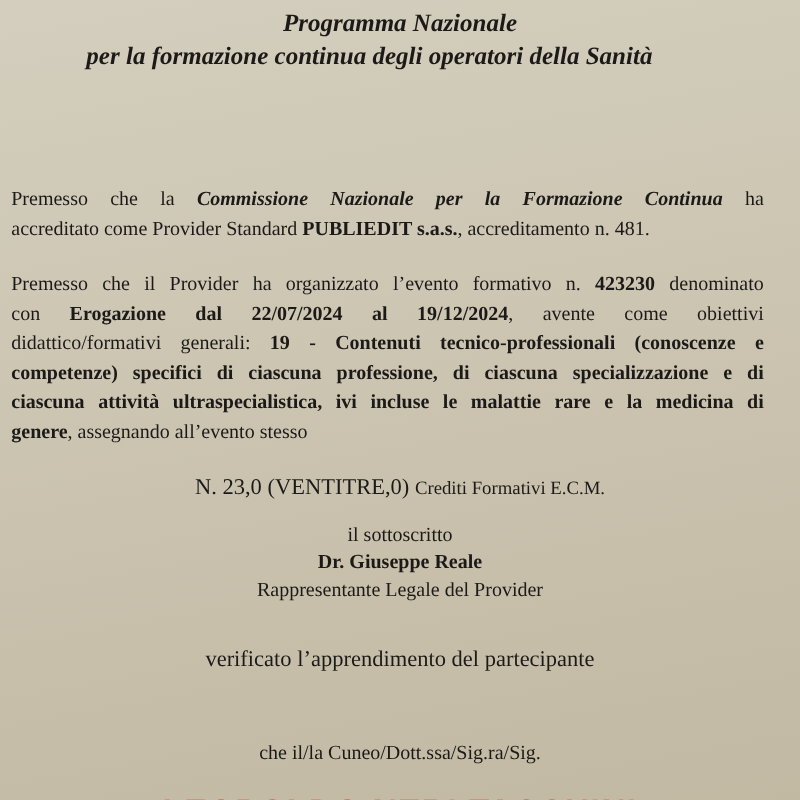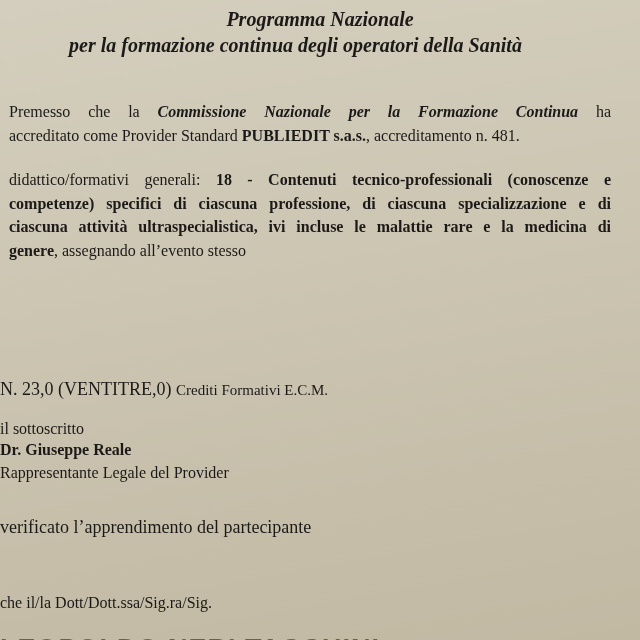--- a/index.html
+++ b/index.html
@@ -33,40 +33,42 @@
     .header .line2 { top: 16px; position: absolute; left: 0; width: 591px; }
 
     .para {
       position: absolute;
       left: 9px;
       width: 602px;
       font-size: 16px;
       line-height: 23.5px;
       text-align: justify;
       text-align-last: left;
+      margin-top: 48px;
     }
     .para .ln {
       display: block;
       white-space: nowrap;
       text-align: justify;
       text-align-last: justify;
     }
     .para .ln.last {
       text-align-last: left;
     }
     .bi { font-weight: bold; font-style: italic; }
     .b { font-weight: bold; }
 
     .p1 { top: 84px; }
     .p2 { top: 152px; }
 
     .center {
       position: absolute;
       left: 0;
       width: 640px;
+      text-align: center;
     }
     .credits { top: 363px; font-size: 18px; }
     .credits .small { font-size: 15px; }
     .sottoscritto { top: 404px; font-size: 16px; }
     .signer { top: 425px; font-size: 16px; font-weight: bold; }
     .role { top: 448px; font-size: 16px; }
     .verificato { top: 501px; font-size: 18px; }
     .attesta { top: 550px; font-size: 21px; font-weight: bold; letter-spacing: 0.5px; }
     .che { top: 578px; font-size: 16px; }
     .participant {
@@ -95,22 +97,31 @@
       <span>ha</span>
     </span>
     <span class="ln last">
       <span>accreditato come Provider Standard</span>
       <span class="b">PUBLIEDIT s.a.s.</span><span>, accreditamento n. 481.</span>
     </span>
   </div>
 
   <div class="para p2">
     <span class="ln">
+      <span>Premesso che il Provider ha organizzato l’evento formativo n.</span>
+      <span class="b">423230</span>
+      <span>denominato</span>
+    </span>
+    <span class="ln">
+      <span>con</span>
+      <span class="b">Erogazione dal 22/07/2024 al 19/12/2024</span><span>, avente come obiettivi</span>
+    </span>
+    <span class="ln">
       <span>didattico/formativi generali:</span>
-      <span class="b">18 - Contenuti tecnico-professionali (conoscenze e</span>
+      <span class="b">19 - Contenuti tecnico-professionali (conoscenze e</span>
     </span>
     <span class="ln">
       <span class="b">competenze) specifici di ciascuna professione, di ciascuna specializzazione e di</span>
     </span>
     <span class="ln">
       <span class="b">ciascuna attività ultraspecialistica, ivi incluse le malattie rare e la medicina di</span>
     </span>
     <span class="ln last">
       <span class="b">genere</span><span>, assegnando all’evento stesso</span>
     </span>
@@ -120,16 +131,16 @@
     <span>N. 23,0 (VENTITRE,0)</span>
     <span class="small">Crediti Formativi E.C.M.</span>
   </div>
 
   <div class="center sottoscritto">il sottoscritto</div>
   <div class="center signer">Dr. Giuseppe Reale</div>
   <div class="center role">Rappresentante Legale del Provider</div>
 
   <div class="center verificato">verificato l’apprendimento del partecipante</div>
 
-  <div class="center che">che il/la Dott/Dott.ssa/Sig.ra/Sig.</div>
+  <div class="center che">che il/la Cuneo/Dott.ssa/Sig.ra/Sig.</div>
 
   <div class="center participant">LEOPOLDO NERI TACCHINI</div>
 </div>
 
 </body></html>

